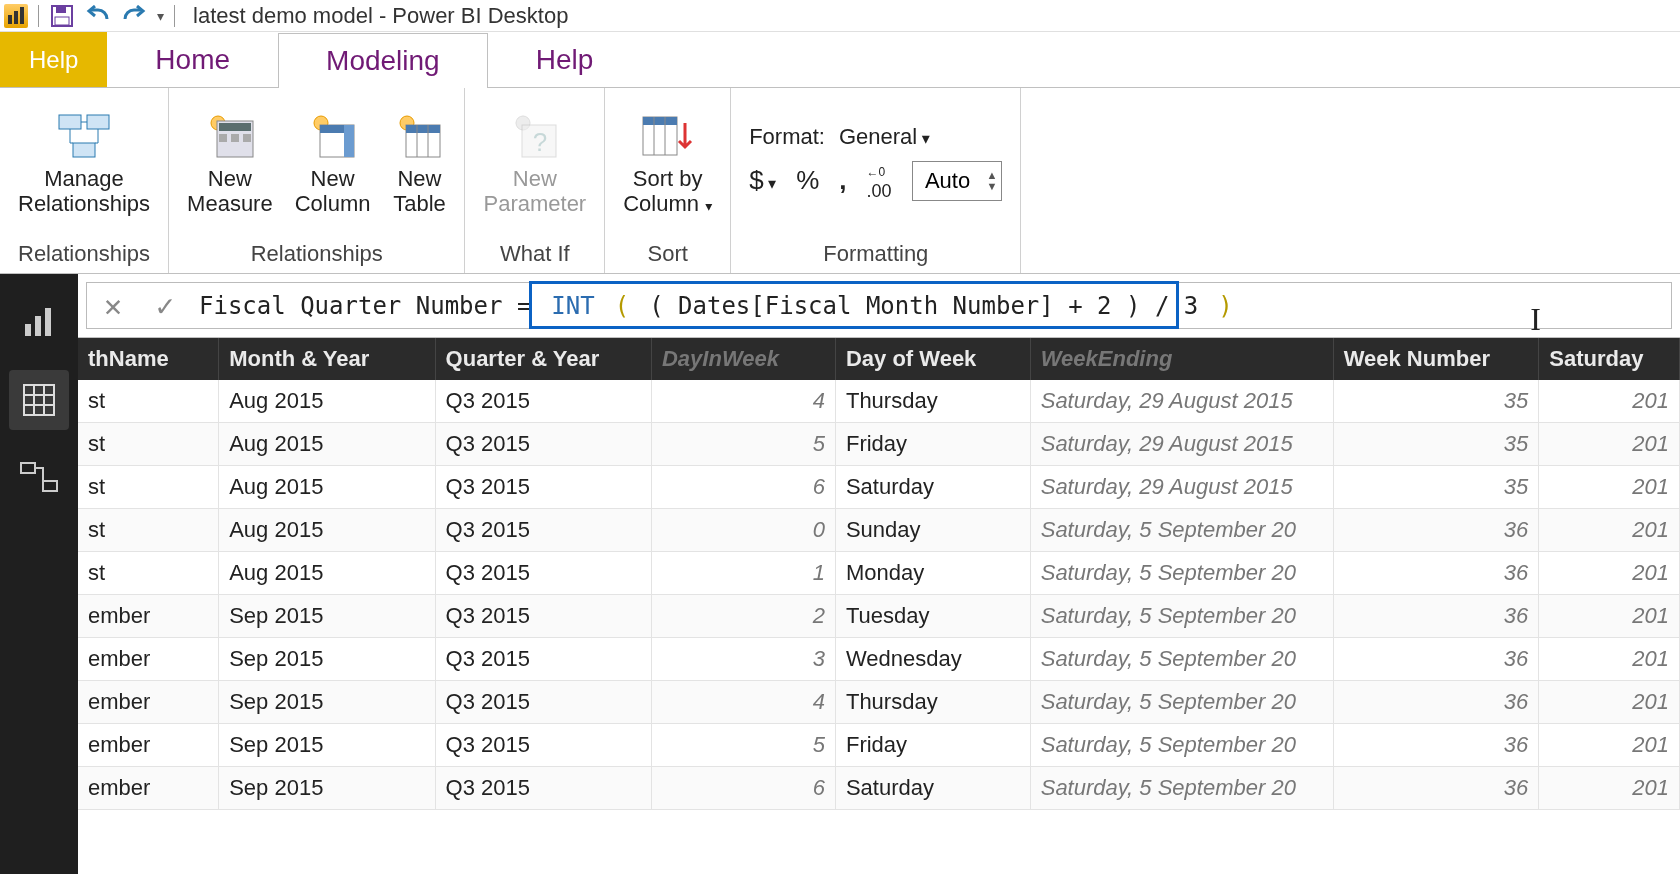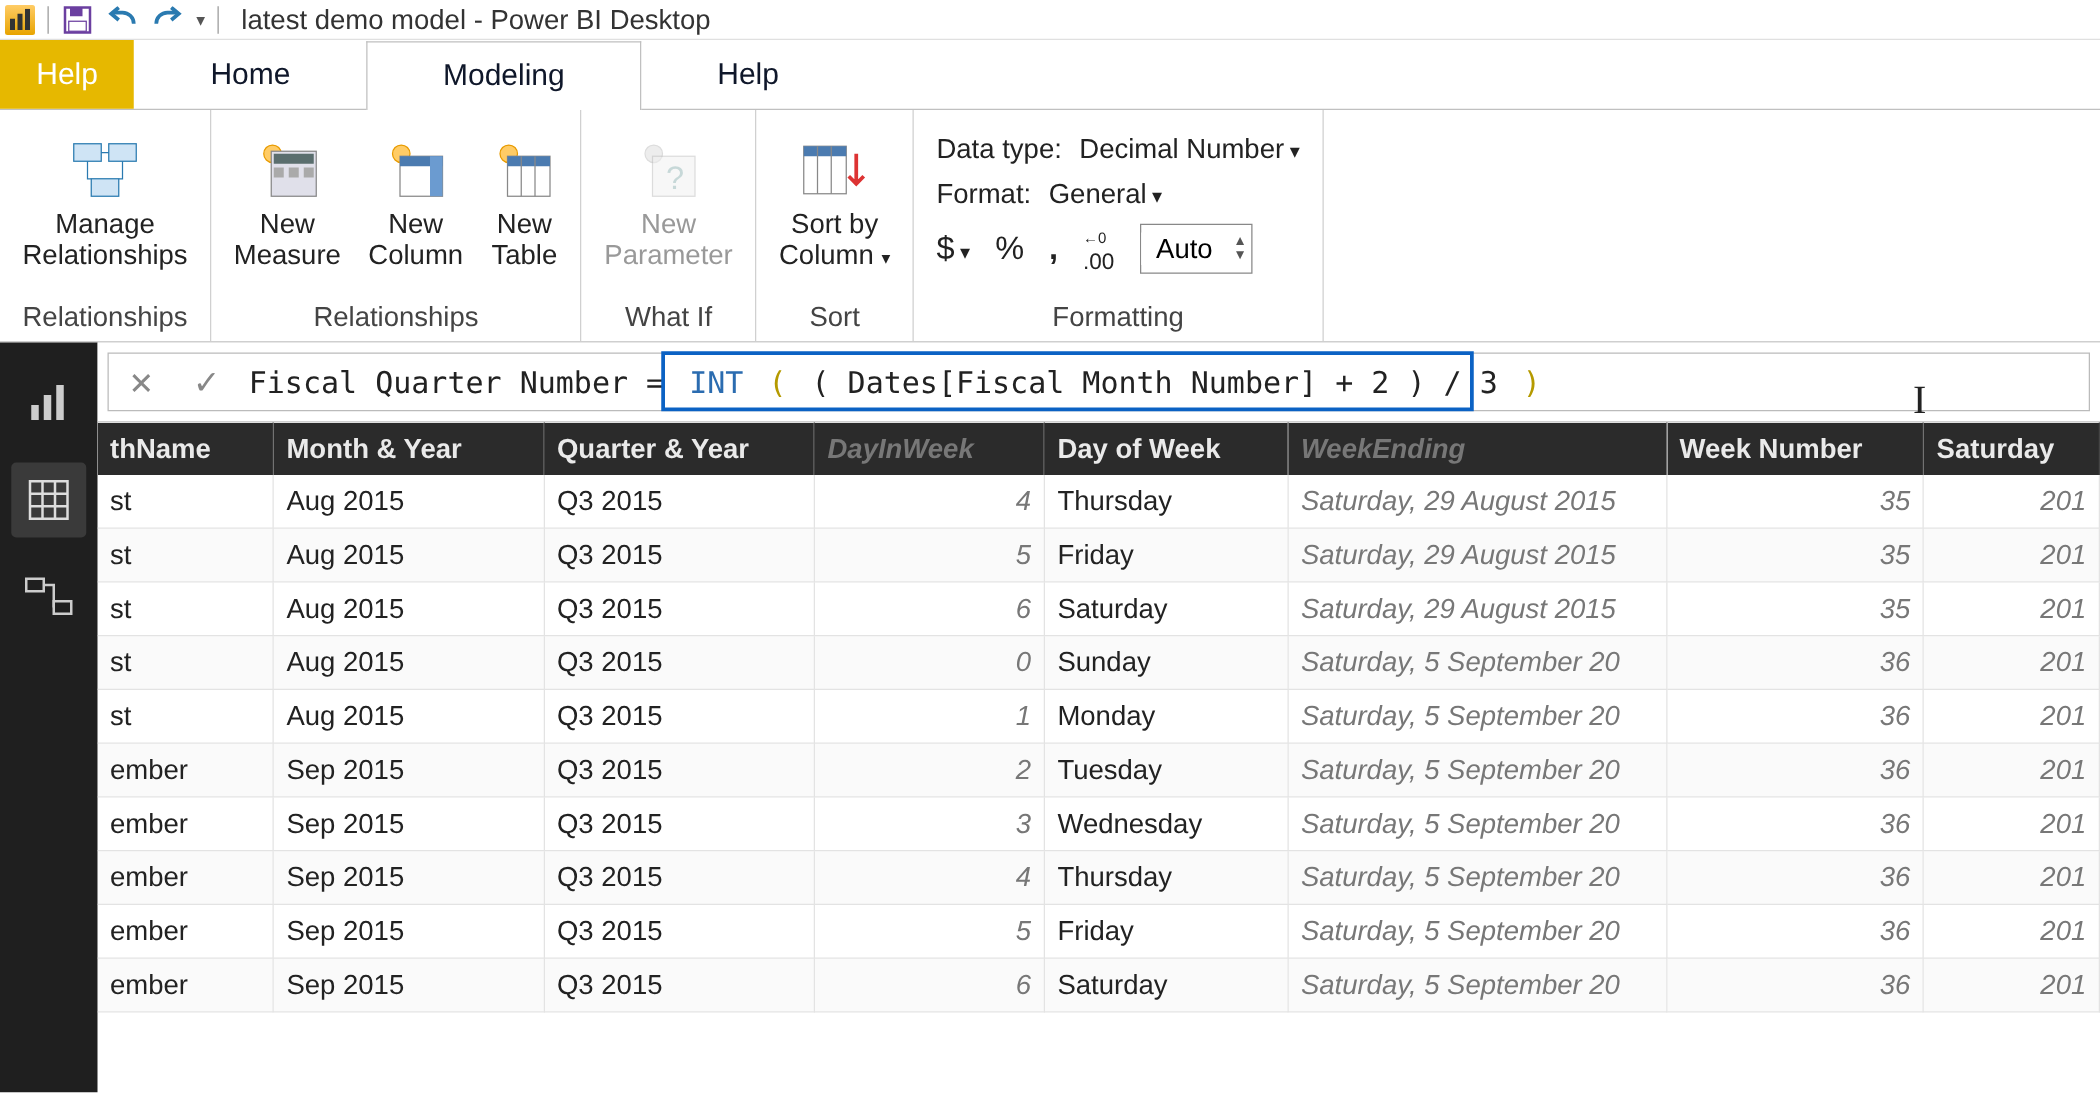--- a/index.html
+++ b/index.html
@@ -8,21 +8,21 @@
   
   .titlebar { height: 32px; display: flex; align-items: center; background: #fff; padding: 0 4px; gap: 10px; border-bottom: 1px solid #e0e0e0; }
   .titlebar .logo { width: 24px; height: 24px; background: linear-gradient(#fc6,#e8a400); border-radius: 2px; display:flex;align-items:center;justify-content:center;color:#333;font-weight:bold;font-size:14px;}
   .titlebar .divider { width:1px; height:22px; background:#999;}
   .titlebar .qat { display:flex; gap:10px; align-items:center;}
   .titlebar .title { font-size: 22px; color:#333; margin-left:8px;}
   .qat-btn { width:26px; height:26px; display:flex; align-items:center; justify-content:center; }
 
   
   .tabs { height: 56px; display:flex; align-items:stretch; background:#fff;}
-  .tab { padding: 0 60px; display:flex; align-items:center; font-size:24px; color:#0f172a; border:1px solid transparent; border-bottom:none;}
+  .tab { padding: 0 47px; display:flex; align-items:center; font-size:28px; color:#701a75; border:1px solid transparent; border-bottom:none;}
   .tab.file { background:#e6b800; color:#fff; padding:0 28px; font-size:24px;}
   .tab.active { border:1px solid #c0c0c0; border-bottom:none; background:#fff; position:relative; top:1px;text-align:right;}
   .tabs-row { display:flex; border-bottom:1px solid #c0c0c0; width:100%;}
 
   
   .ribbon { display:flex; height: 186px; border-bottom:1px solid #c0c0c0;}
   .rgroup { border-right:1px solid #d0d0d0; display:flex; flex-direction:column;}
   .rgroup .content { flex:1; display:flex; align-items:center; padding:4px 18px; gap:22px;}
   .rgroup .label { text-align:center; font-size:22px; color:#444; padding:4px 0 6px;}
   .bigbtn { display:flex; flex-direction:column; align-items:center; gap:4px; font-size:22px; text-align:center; line-height:1.1;}
@@ -219,24 +219,20 @@
         <span style="white-space:pre-line"><span>Sort by
 Column</span> <span style="font-size:14px">▾</span></span>
       </div>
     </div>
     <div class="label">Sort</div>
   </div>
 
   <div class="rgroup">
     <div class="content">
       <div class="fmt-col">
-        <div class="fmt-row">
-          <span>Data type:</span>
-          <span class="dd">Decimal Number</span>
-        </div>
         <div class="fmt-row">
           <span>Format:</span>
           <span class="dd">General</span>
         </div>
         <div class="fmt-row" style="gap:20px">
           <span class="dd" style="font-size:26px">$</span>
           <span style="font-size:26px">%</span>
           <span style="font-size:26px;font-weight:bold">,</span>
           <span style="font-size:18px"><span style="font-size:12px">←0</span><br><span>.00</span></span>
           <div class="num-spin">

